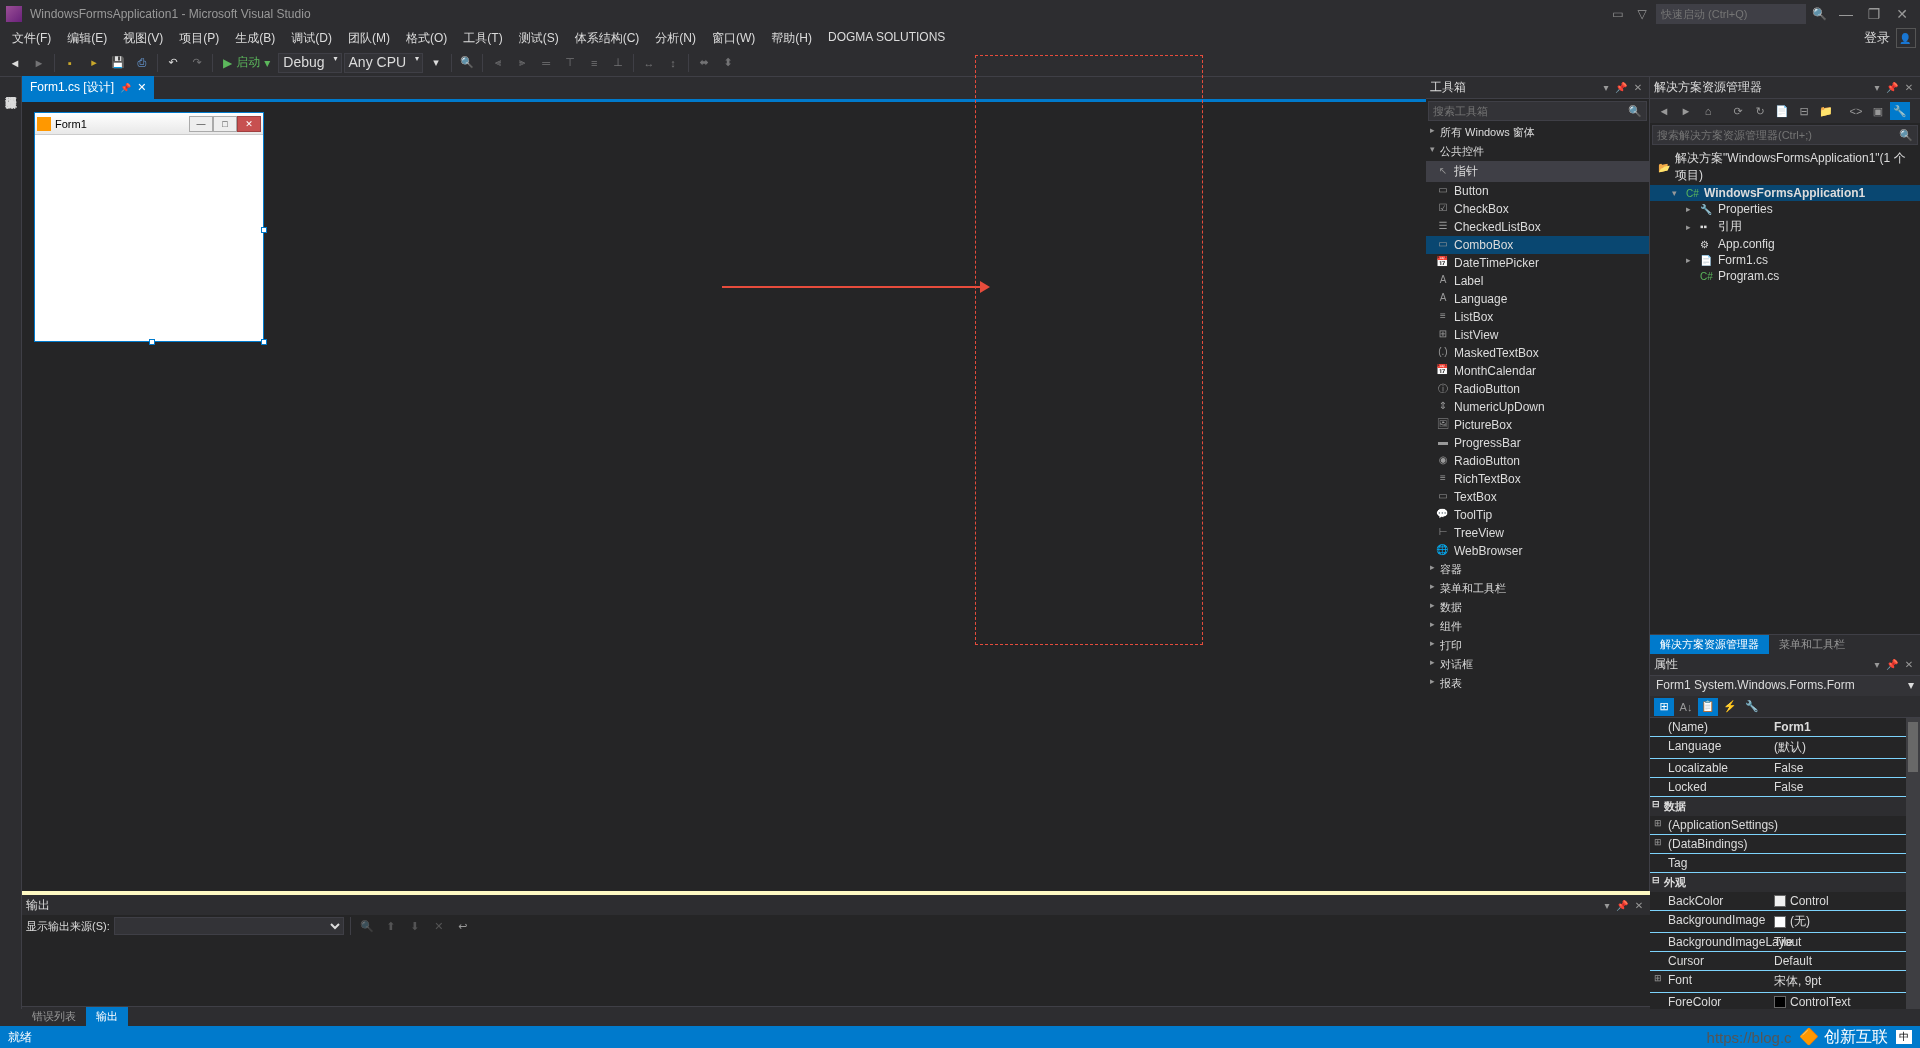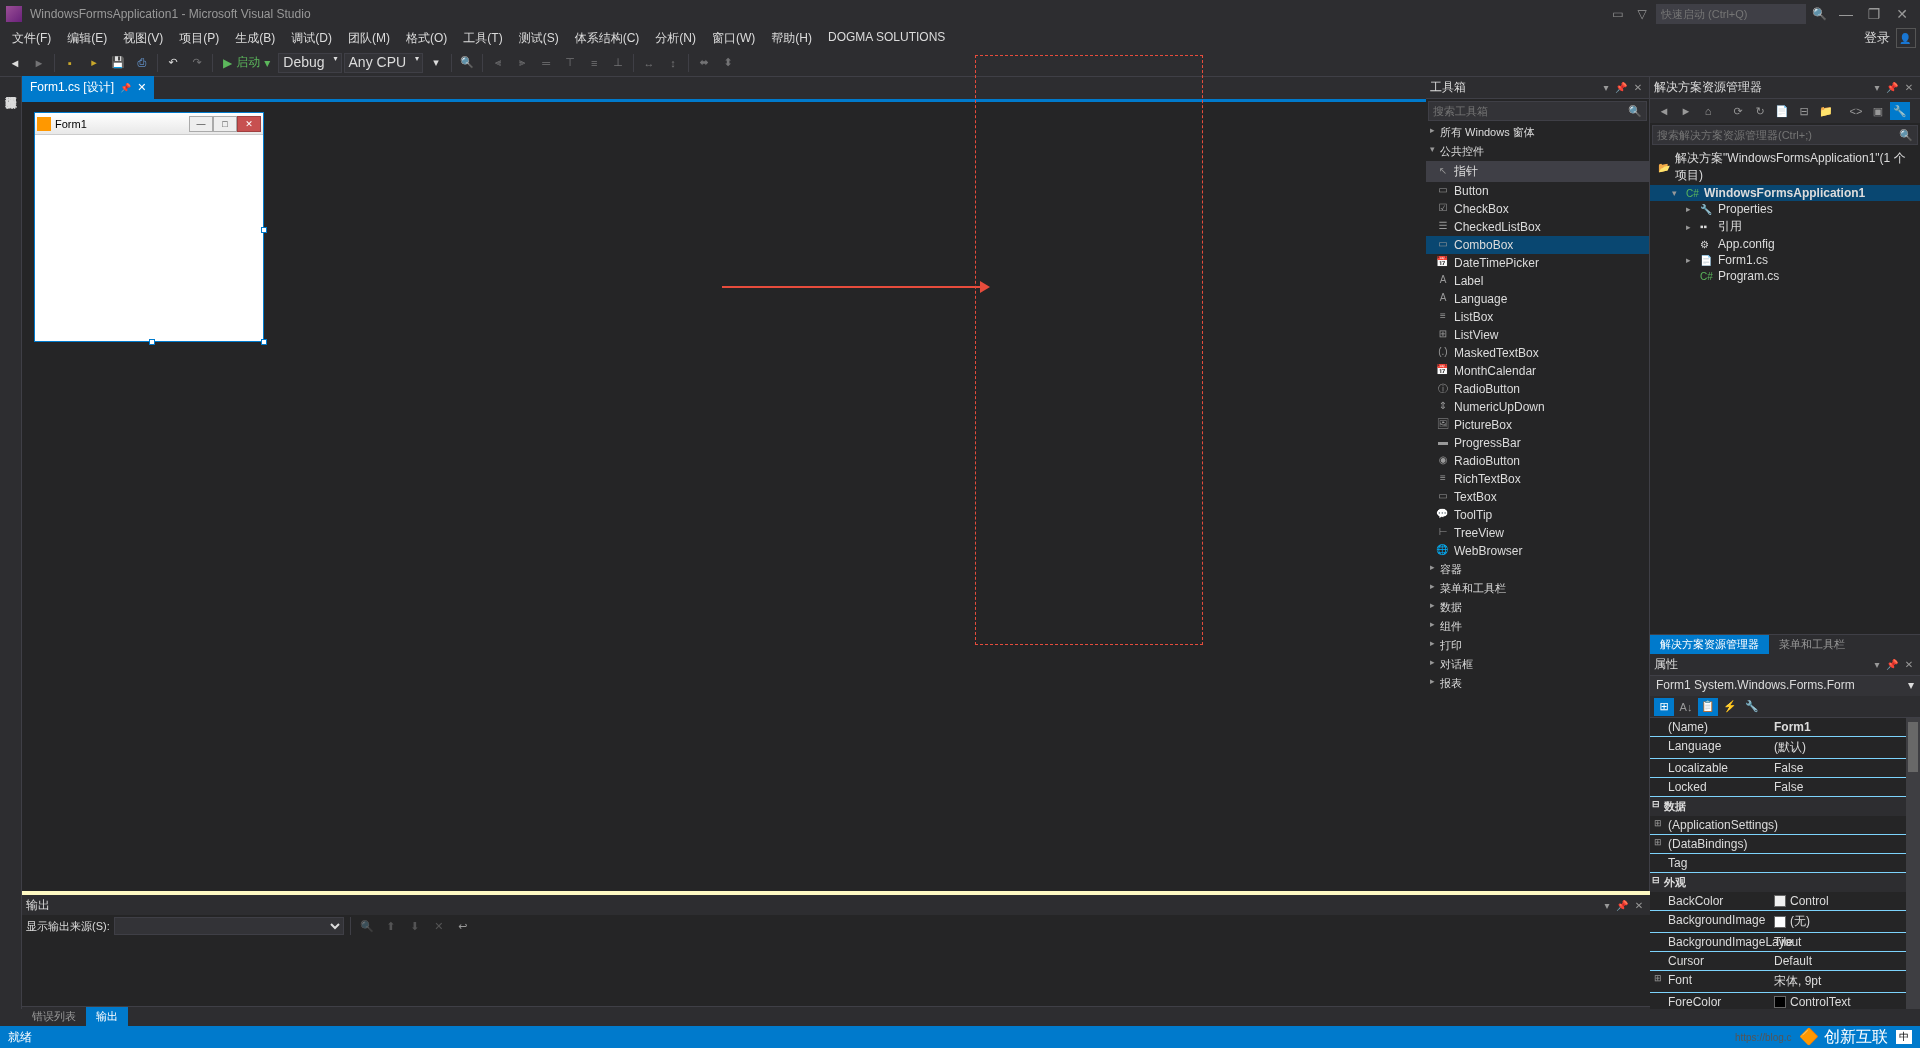--- a/index.html
+++ b/index.html
@@ -121,21 +121,21 @@
 .output-header { height: 20px; display: flex; align-items: center; justify-content: space-between; padding: 0 4px; background: #2d2d30; }
 .output-toolbar { height: 22px; display: flex; align-items: center; gap: 4px; padding: 0 4px; }
 .output-label { font-size: 11px; color: #dcdcdc; }
 .output-dropdown { background: #333337; border: 1px solid #3f3f46; height: 18px; width: 230px; color: #dcdcdc; font-size: 11px; }
 .output-content { flex: 1; background: #252526; }
 .output-tabs { height: 20px; background: #2d2d30; display: flex; border-top: 1px solid #3f3f46; }
 
 
 .status-bar { height: 22px; background: #007acc; color: #fff; display: flex; align-items: center; padding: 0 8px; font-size: 11px; justify-content: space-between; position: absolute; bottom: 0; left: 0; right: 0; }
 .status-right { display: flex; align-items: center; gap: 8px; }
-.watermark { color: #555; font-size: 10px; text-align: center; }
+.watermark { color: #555; font-size: 15px; text-align: center; }
 .ime { background: #fff; color: #000; padding: 0 3px; font-size: 10px; }
 </style>
 </head>
 <body>
 
 <div class="title-bar">
   <div class="title-left">
     <div class="vs-logo"></div>
     <span class="title-text">WindowsFormsApplication1 - Microsoft Visual Studio</span>
   </div>

